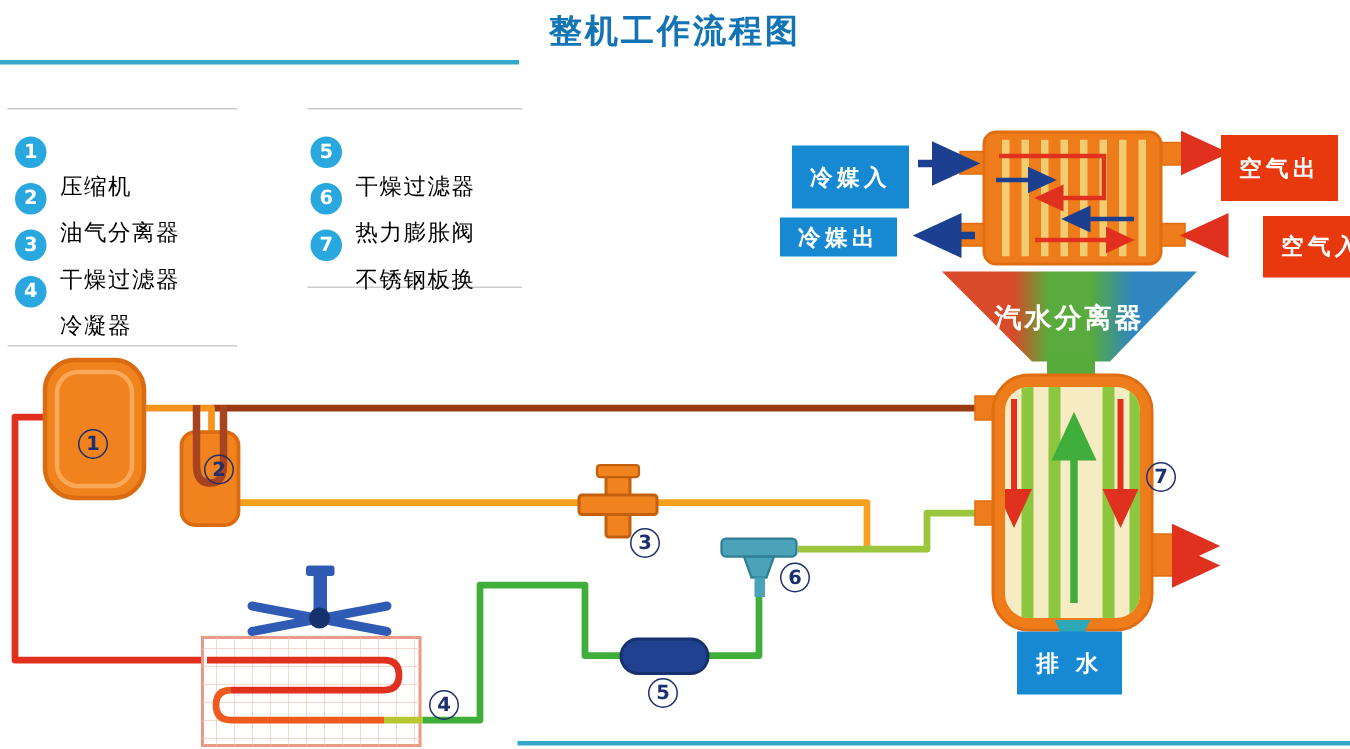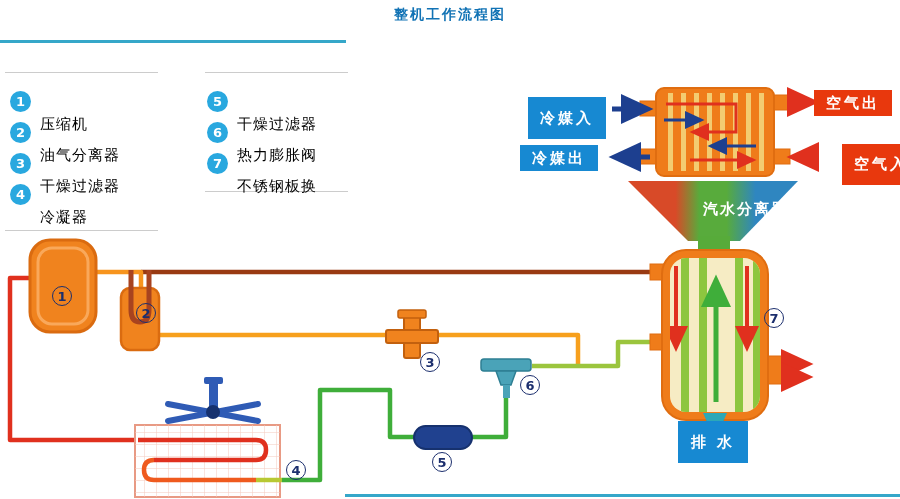--- a/index.html
+++ b/index.html
@@ -3,39 +3,39 @@
 <meta charset="utf-8">
 <style>
   html,body{margin:0;padding:0;}
   body{
     width:900px;height:499px;position:relative;overflow:hidden;
     background:#ffffff;font-family:"DejaVu Sans","Liberation Sans",sans-serif;
   }
   .abs{position:absolute;}
   .title{
     left:0;top:6px;width:900px;text-align:center;
-    font-size:14px;font-weight:bold;color:#1273b5;letter-spacing:2px;
+    font-size:22px;font-weight:bold;color:#1273b5;letter-spacing:2px;
   }
   .rule{background:#35a7c9;height:3px;}
   .legend-line{background:#cccccc;height:1px;}
   .legend-item{display:flex;align-items:center;gap:9px;height:22px;}
   .badge{
     width:21px;height:21px;border-radius:50%;background:#29a8df;color:#fff;
     font-size:13px;font-weight:bold;display:flex;align-items:center;justify-content:center;flex:0 0 21px;
   }
   .legend-label{font-size:15px;color:#000000;letter-spacing:1px;white-space:nowrap;margin-top:46px;}
   .flowlabel{
     display:flex;align-items:center;justify-content:center;
     color:#fff;font-weight:bold;font-size:15px;letter-spacing:3px;white-space:nowrap;
   }
   .blue-box{background:#1789d2;}
   .red-box{background:#e8380d;}
   .sep-label{
-    color:#fff;font-weight:bold;font-size:15px;letter-spacing:2px;
-    text-align:right;
+    color:#fff;font-weight:bold;font-size:18px;letter-spacing:2px;
+    text-align:center;
   }
   .marker{
     width:20px;height:20px;border-radius:50%;border:1.5px solid #1c2f6e;
     color:#1c2f6e;font-size:13px;font-weight:bold;
     display:flex;align-items:center;justify-content:center;box-sizing:border-box;
     background:transparent;
   }
 </style>
 </head>
 <body>
@@ -220,21 +220,21 @@
   <span class="badge">6</span>
   <span class="legend-label">热力膨胀阀</span>
 </div>
 <div class="abs legend-item" style="left:207px;top:152px">
   <span class="badge">7</span>
   <span class="legend-label">不锈钢板换</span>
 </div>
 
 <div class="abs flowlabel blue-box" style="left:528px;top:97px;width:78px;height:42px">冷媒入</div>
 <div class="abs flowlabel blue-box" style="left:520px;top:145px;width:78px;height:26px">冷媒出</div>
-<div class="abs flowlabel red-box" style="left:814px;top:90px;width:78px;height:26px">空气出</div>
+<div class="abs flowlabel red-box" style="left:814px;top:90px;width:78px;height:44px">空气出</div>
 <div class="abs flowlabel red-box" style="left:842px;top:144px;width:78px;height:41px">空气入</div>
 <div class="abs sep-label" style="left:638px;top:200px;width:150px">汽水分离器</div>
 <div class="abs flowlabel blue-box" style="left:678px;top:421px;width:70px;height:42px">排 水</div>
 
 <div class="abs marker" style="left:52px;top:286px">1</div>
 <div class="abs marker" style="left:136px;top:303px">2</div>
 <div class="abs marker" style="left:420px;top:352px">3</div>
 <div class="abs marker" style="left:286px;top:460px">4</div>
 <div class="abs marker" style="left:432px;top:452px">5</div>
 <div class="abs marker" style="left:520px;top:375px">6</div>

